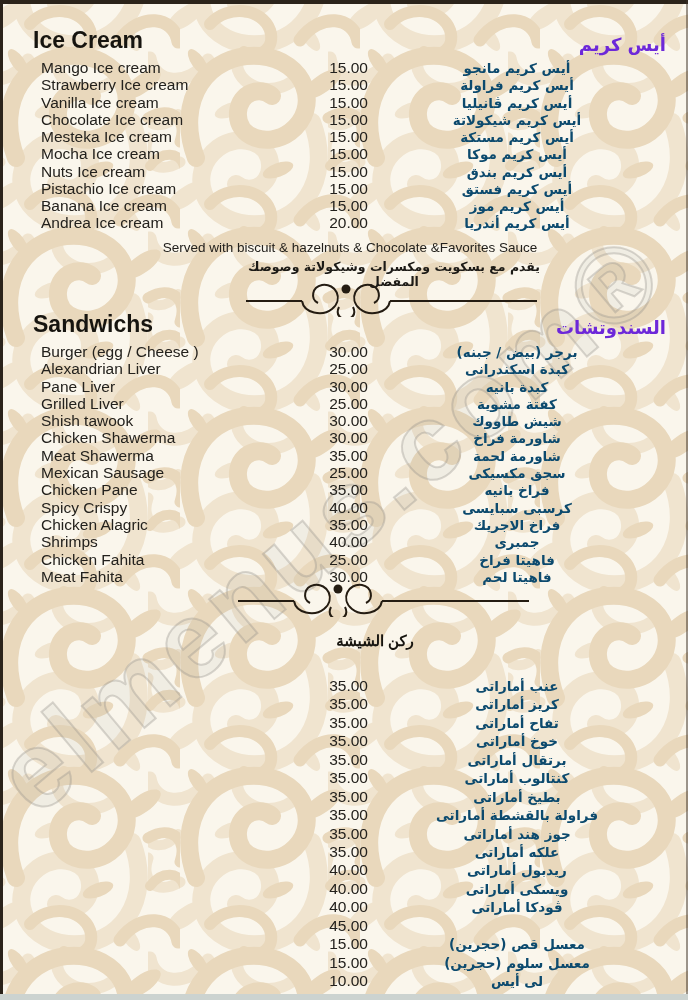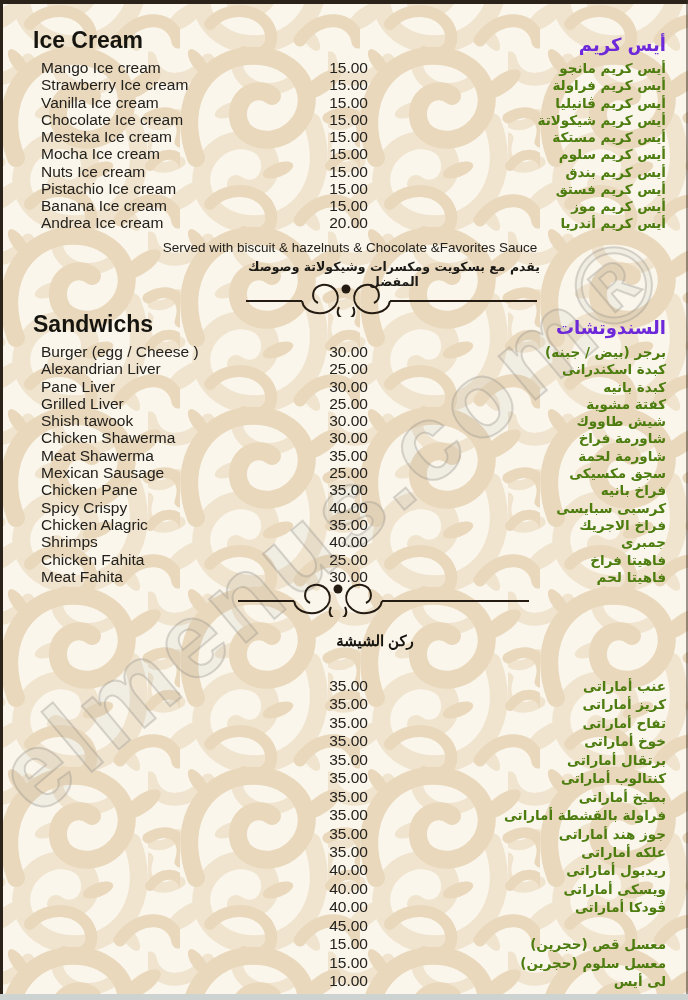--- a/index.html
+++ b/index.html
@@ -27,21 +27,21 @@
   .ar{font-family:"DejaVu Sans",sans-serif;direction:rtl;unicode-bidi:isolate;}
   .hdr-ar{position:absolute;font-weight:bold;font-size:18px;color:#6d28d9;white-space:nowrap;text-align:right;}
 
   .rows{position:absolute;left:33px;right:22px;margin-left:8px;}
   .mrow{display:flex;align-items:baseline;}
   .rows-ice .mrow{height:17.25px;}
   .rows-sand .mrow{height:17.3px;}
   .rows-shisha .mrow{height:18.45px;}
   .c-en{width:262px;font-size:15.5px;white-space:nowrap;color:#23211d;}
   .c-price{width:65px;text-align:right;font-size:15.5px;color:#23211d;}
-  .c-ar{flex:1;text-align:right;font-weight:bold;font-size:13.5px;color:#4d7c0f;white-space:nowrap;}
+  .c-ar{flex:1;text-align:center;font-weight:bold;font-size:13.5px;color:#0c4a6e;white-space:nowrap;}
 
   .note-en{position:absolute;left:120px;width:460px;top:240px;text-align:center;font-size:13.5px;color:#23211d;}
   .note-ar{position:absolute;left:244px;width:300px;top:259px;text-align:center;font-weight:bold;font-size:12.5px;color:#1c1a16;}
   .divider{position:absolute;}
   .shisha-title{position:absolute;left:275px;top:632px;width:200px;text-align:center;font-weight:bold;font-size:15px;color:#16140f;font-family:Liberation Serif, serif;}
 </style>
 </head>
 <body>
 
 <div class="page">
@@ -94,21 +94,21 @@
           <span class="c-ar ar">أيس كريم شيكولاتة</span>
         </div>
         <div class="mrow">
           <span class="c-en">Mesteka Ice cream</span>
           <span class="c-price">15.00</span>
           <span class="c-ar ar">أيس كريم مستكة</span>
         </div>
         <div class="mrow">
           <span class="c-en">Mocha Ice cream</span>
           <span class="c-price">15.00</span>
-          <span class="c-ar ar">أيس كريم سلوم</span>
+          <span class="c-ar ar">أيس كريم موكا</span>
         </div>
         <div class="mrow">
           <span class="c-en">Nuts Ice cream</span>
           <span class="c-price">15.00</span>
           <span class="c-ar ar">أيس كريم بندق</span>
         </div>
         <div class="mrow">
           <span class="c-en">Pistachio Ice cream</span>
           <span class="c-price">15.00</span>
           <span class="c-ar ar">أيس كريم فستق</span>

